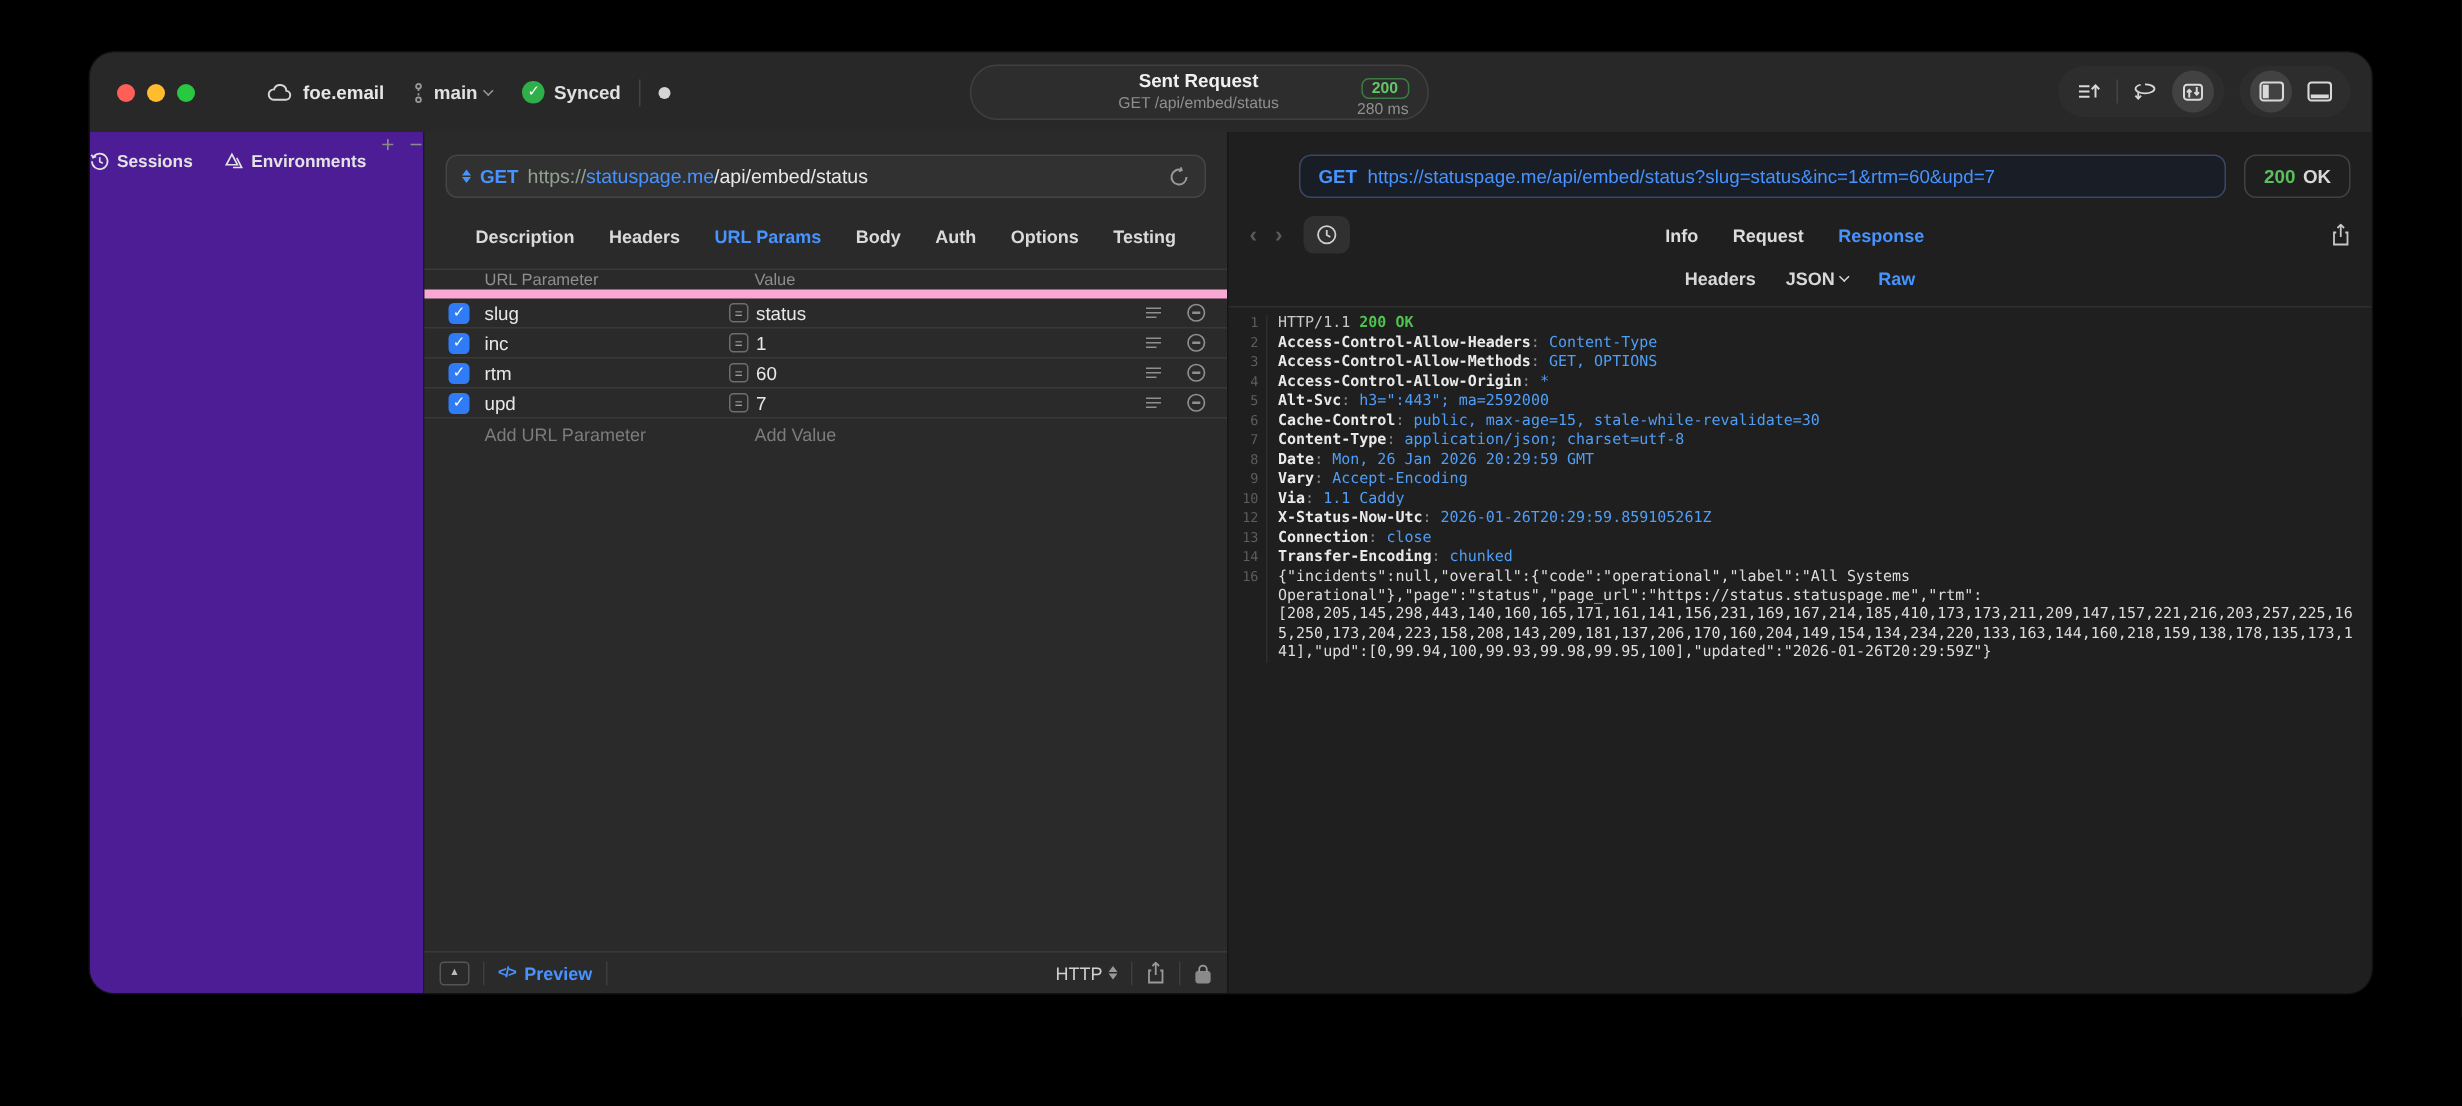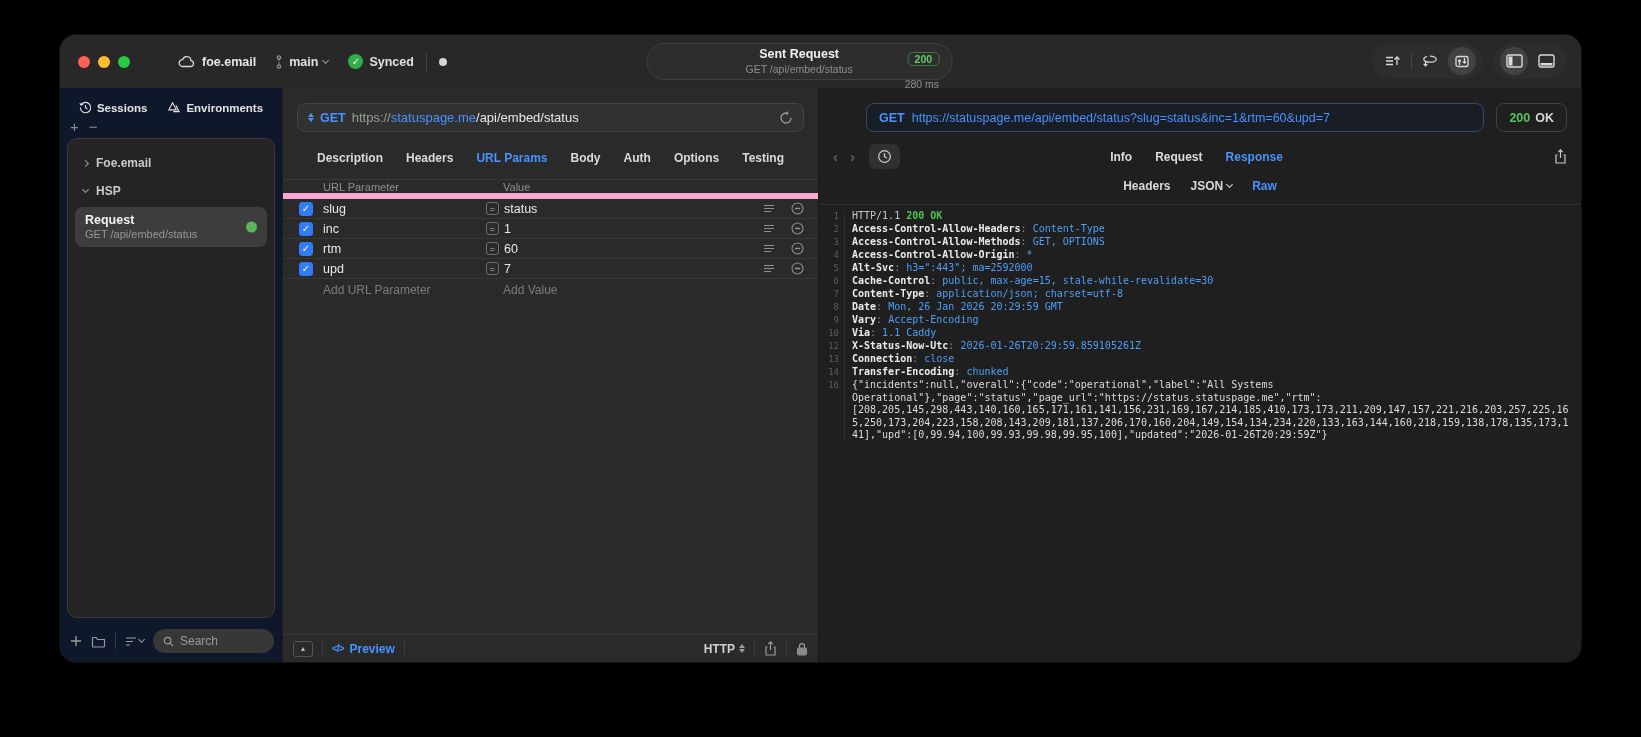--- a/index.html
+++ b/index.html
@@ -16,33 +16,33 @@
   .synced { display:flex; align-items:center; gap:6px; margin-left:20px; color:#e0e0e0; font-size:12.5px; font-weight:600;}
   .checkcircle { width:15px;height:15px;border-radius:50%;background:#2fae4a;color:#fff;font-size:10px;display:flex;align-items:center;justify-content:center;font-weight:700;}
   .tb-sep { width:1px; height:18px; background:#434343; margin:0 12px; }
   .rec-dot { width:8px;height:8px;border-radius:50%;background:#d6d6d6;}
   .center-pill { position:absolute; left:50%; top:8px; transform:translateX(-57%); width:306px; height:37px; background:#2d2d2d; border:1px solid #404040; border-radius:18px; display:flex; align-items:center; justify-content:center; }
   .pill-main { text-align:center; line-height:1.25; }
   .pill-title { color:#f0f0f0; font-size:12.5px; font-weight:700; }
   .pill-sub { color:#8f8f8f; font-size:10.5px; }
   .pill-right { position:absolute; right:12px; top:4px; text-align:right; line-height:1.2;}
   .status-badge { display:inline-block; border:1px solid #3e7a45; color:#62c966; border-radius:5px; font-size:10.5px; font-weight:700; padding:0 6px; height:14px; line-height:13px; }
-  .pill-duration { color:#8f8f8f; font-size:10.5px; margin-top:11px; }
+  .pill-duration { color:#8f8f8f; font-size:10.5px; margin-top:0; }
   .tb-right { position:absolute; right:14px; top:9px; display:flex; gap:10px; }
   .icon-pill { background:#2d2d2d; border-radius:17px; height:34px; display:flex; align-items:center; padding:0 7px; gap:4px; }
   .icon-btn { width:28px; height:28px; display:flex; align-items:center; justify-content:center; border-radius:50%; color:#d9d9d9; }
   .icon-btn.hl { background:#424242; }
   .mini-sep { width:1px; height:16px; background:#454545; }
   svg { display:block; }
 
   
   .content { display:flex; height:574px; }
 
   
-  .sidebar { width:222px; display:flex; flex-direction:column; background:#0f172a; position:relative; }
+  .sidebar { width:222px; display:flex; flex-direction:row; background:#4c1d95; position:relative; }
   .sb-tabs { display:flex; justify-content:center; gap:20px; padding-top:9px; height:30px; }
   .sb-tab { display:flex; align-items:center; gap:5px; color:#e3e3e3; font-size:11.5px; font-weight:700; }
   .sb-plusminus { display:flex; gap:10px; padding:0 0 2px 10px; color:#8a8a8a; font-size:15px; height:18px; align-items:center;}
   .sb-panel { flex:1; margin:2px 7px 8px 7px; border:1px solid #3a3a3a; border-radius:10px; background:#242424; padding:10px 7px; overflow:hidden; }
   .tree-row { display:flex; align-items:center; gap:8px; color:#c9c9c9; font-size:12px; font-weight:600; height:28px; padding-left:8px; }
   .req-card { background:#3d3d3d; border-radius:8px; padding:6px 10px 7px 10px; position:relative; margin-top:2px; }
   .req-title { color:#f2f2f2; font-size:12.5px; font-weight:700; }
   .req-sub { color:#969696; font-size:11px; margin-top:1px; }
   .green-dot { position:absolute; right:10px; top:50%; transform:translateY(-50%); width:11px; height:11px; border-radius:50%; background:#5cb35c; }
   .sb-bottom { height:36px; display:flex; align-items:center; padding:0 8px 6px 10px; gap:9px; color:#9a9a9a; }
@@ -71,21 +71,21 @@
   .val-cell { display:flex; align-items:center; gap:5px; }
   .eq-box { width:13px; height:13px; border:1px solid #6d6d6d; border-radius:3px; color:#bdbdbd; font-size:9px; display:flex; align-items:center; justify-content:center; }
   .row-icon { color:#8f8f8f; display:flex; justify-content:center; }
   .p-add { height:21px; color:#7c7c7c; font-size:12px; }
   .p-add .ph-value { padding-left:17px; }
   .req-footer { position:absolute; bottom:0; left:0; right:0; height:28px; border-top:1px solid #3a3a3a; display:flex; align-items:center; padding:0 10px; gap:9px; background:#2a2a2a;}
   .fbtn { width:20px; height:16px; border:1px solid #555; border-radius:3px; color:#bbb; font-size:7px; display:flex; align-items:center; justify-content:center; }
   .vsep { width:1px; height:16px; background:#3d3d3d; }
   .preview { display:flex; align-items:center; gap:6px; color:#4793ff; font-size:12px; font-weight:600; }
   .code-glyph { font-size:10px; font-weight:700; letter-spacing:-1px; }
-  .proto { margin-left:auto; display:flex; align-items:center; gap:4px; color:#d0d0d0; font-size:12px; font-weight:700; }
+  .proto { margin-left:auto; display:flex; align-items:center; gap:4px; color:#d0d0d0; font-size:12px; font-weight:400; }
   .foot-ic { color:#9a9a9a; }
 
   
   .resp-panel { flex:1; background:#1f1f1f; border-left:1px solid #161616; display:flex; flex-direction:column; }
   .resp-top { display:flex; align-items:center; margin:15px 14px 0 47px; gap:12px; }
   .resp-url { flex:1; height:29px; background:#191d26; border:1px solid #3a4764; border-radius:8px; display:flex; align-items:center; padding:0 12px; gap:7px; overflow:hidden; }
   .resp-url .m { color:#4793ff; font-weight:700; font-size:12.5px; }
   .resp-url .u { color:#4793ff; font-size:12.5px; white-space:nowrap; }
   .resp-status { height:29px; border:1px solid #414141; border-radius:8px; display:flex; align-items:center; gap:5px; padding:0 12px; font-size:12.5px; font-weight:700; }
   .resp-status .code { color:#59c15c; } .resp-status .ok { color:#d8d8d8; font-weight:600;}

